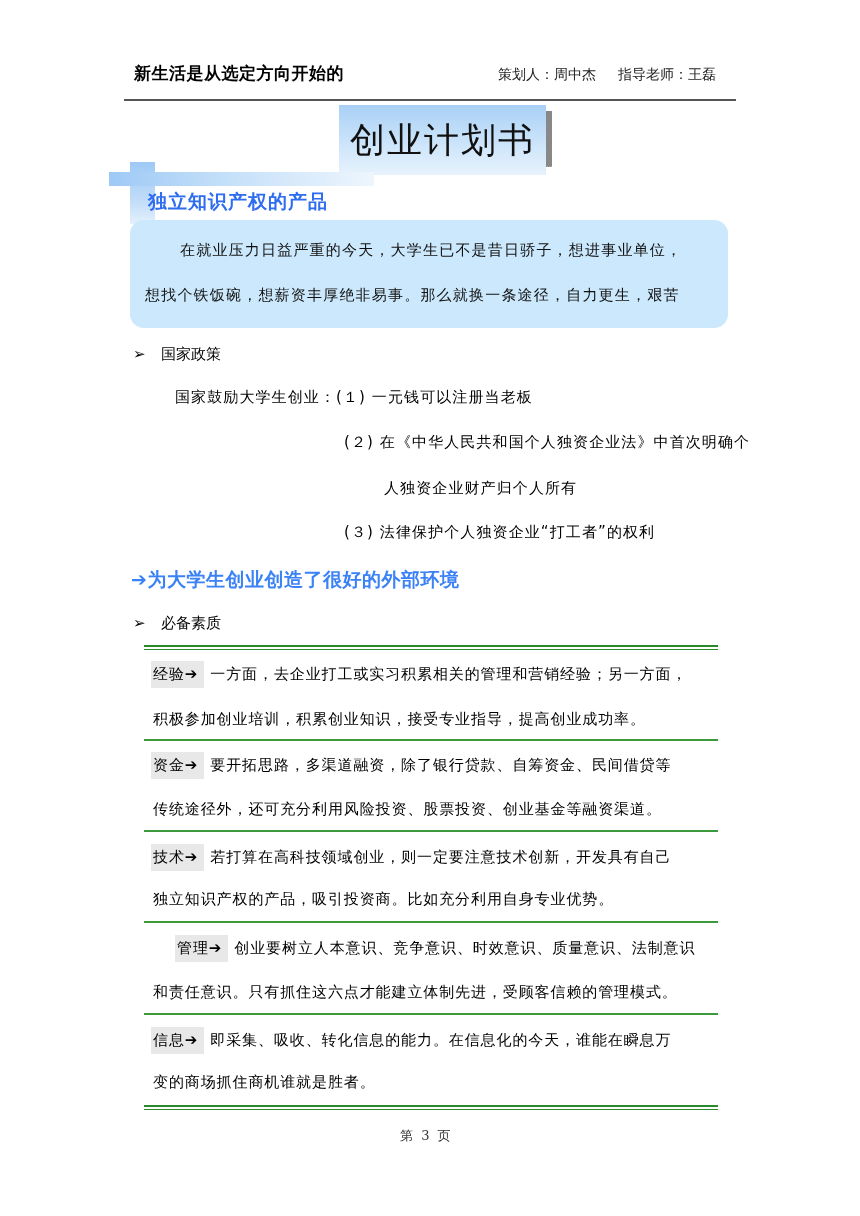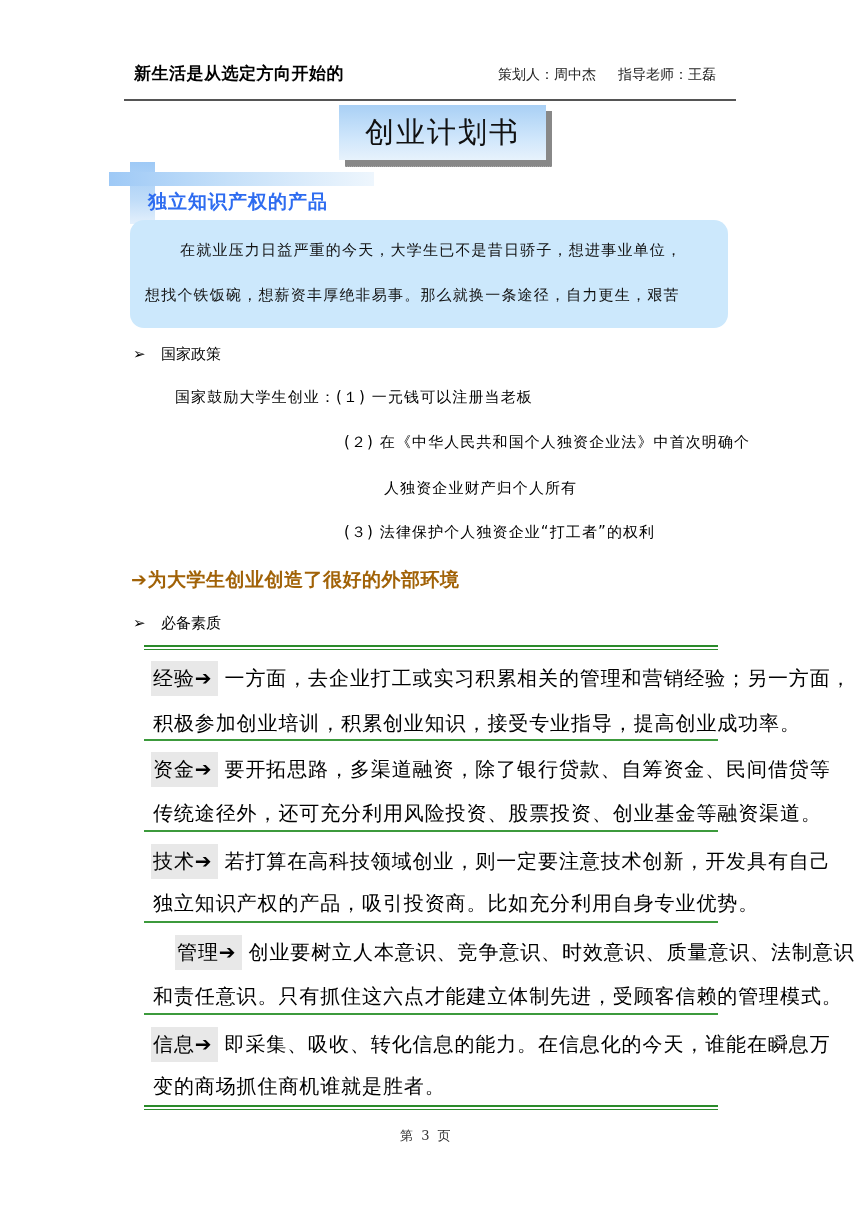--- a/index.html
+++ b/index.html
@@ -9,50 +9,50 @@
 
     
     .hdr-left { left: 134px; top: 62px; font-size: 17px; font-weight: 600; letter-spacing: 0.5px; }
     .hdr-right { left: 498px; top: 66px; font-size: 14px; font-family: "DejaVu Serif", "Liberation Serif", serif; color: #222; }
     .hdr-right span { margin-right: 22px; }
     .hdr-rule { left: 124px; top: 99px; width: 612px; height: 0; border-top: 2px solid #555; }
 
     
     .title-shadow { left: 345px; top: 111px; width: 207px; height: 55px; background: #888;
                     border-bottom: 1px dotted #aaa; }
-    .title-box { left: 339px; top: 105px; width: 207px; height: 55px;
+    .title-box { left: 339px; top: 105px; width: 207px; height: 70px;
                  background: linear-gradient(180deg, #a9d0f5 0%, #cfe6fb 60%, #e7f2fc 100%);
                  display: flex; align-items: center; justify-content: center;
-                 font-size: 29px; letter-spacing: 2px; color: #111; }
+                 font-size: 35px; letter-spacing: 2px; color: #111; }
 
     
     .deco-v { left: 130px; top: 162px; width: 25px; height: 62px;
               background: linear-gradient(180deg, #9ec9f6 0%, #bfdcf8 60%, #e4f0fc 100%); }
     .deco-h { left: 109px; top: 172px; width: 265px; height: 14px;
               background: linear-gradient(90deg, #9ec9f6 0%, #c5e0f9 45%, #eef6fd 100%); }
     .sec-title { left: 148px; top: 189px; font-size: 19px; font-weight: bold; color: #2e6cf0; letter-spacing: 1px; }
 
     
     .intro-box { left: 130px; top: 220px; width: 598px; height: 108px; background: #cce8fc;
                  border-radius: 14px; }
     .intro-line { font-size: 15px; letter-spacing: 1.2px; color: #111; white-space: nowrap; }
 
     
     .bullet { font-size: 15px; white-space: nowrap; }
     .bullet .arrow { display: inline-block; width: 28px; font-size: 15px; }
     .body-line { font-size: 15px; letter-spacing: 1.1px; white-space: nowrap; margin-left: 44px; }
 
-    .highlight { left: 131px; top: 567px; font-size: 19px; font-weight: bold; color: #a16207; letter-spacing: 0.5px; white-space: nowrap; }
+    .highlight { left: 131px; top: 567px; font-size: 19px; font-weight: bold; color: #3b82f6; letter-spacing: 0.5px; white-space: nowrap; }
 
     
     .green-double { height: 0; border-top: 2px solid #2a8a2a; }
     .green-double::after { content: ""; display: block; margin-top: 2px; border-top: 1px solid #2a8a2a; }
     .green-single { height: 0; border-top: 2px solid #3c9a3c; }
     .q-label { display: inline-block; background: #e8e8e8; padding: 4px 6px 4px 2px; margin-right: 6px; }
-    .q-line { font-size: 20px; letter-spacing: 0.9px; white-space: nowrap; }
+    .q-line { font-size: 15px; letter-spacing: 0.9px; white-space: nowrap; }
 
     .footer { left: 400px; top: 1127px; font-size: 13px; font-family: "DejaVu Serif", "Liberation Serif", serif; color: #333; word-spacing: 4px; }
   </style>
 </head>
 <body>
 
 <div class="abs hdr-left">新生活是从选定方向开始的</div>
 <div class="abs hdr-right">
   <span>策划人：周中杰</span><span>指导老师：王磊</span>
 </div>

